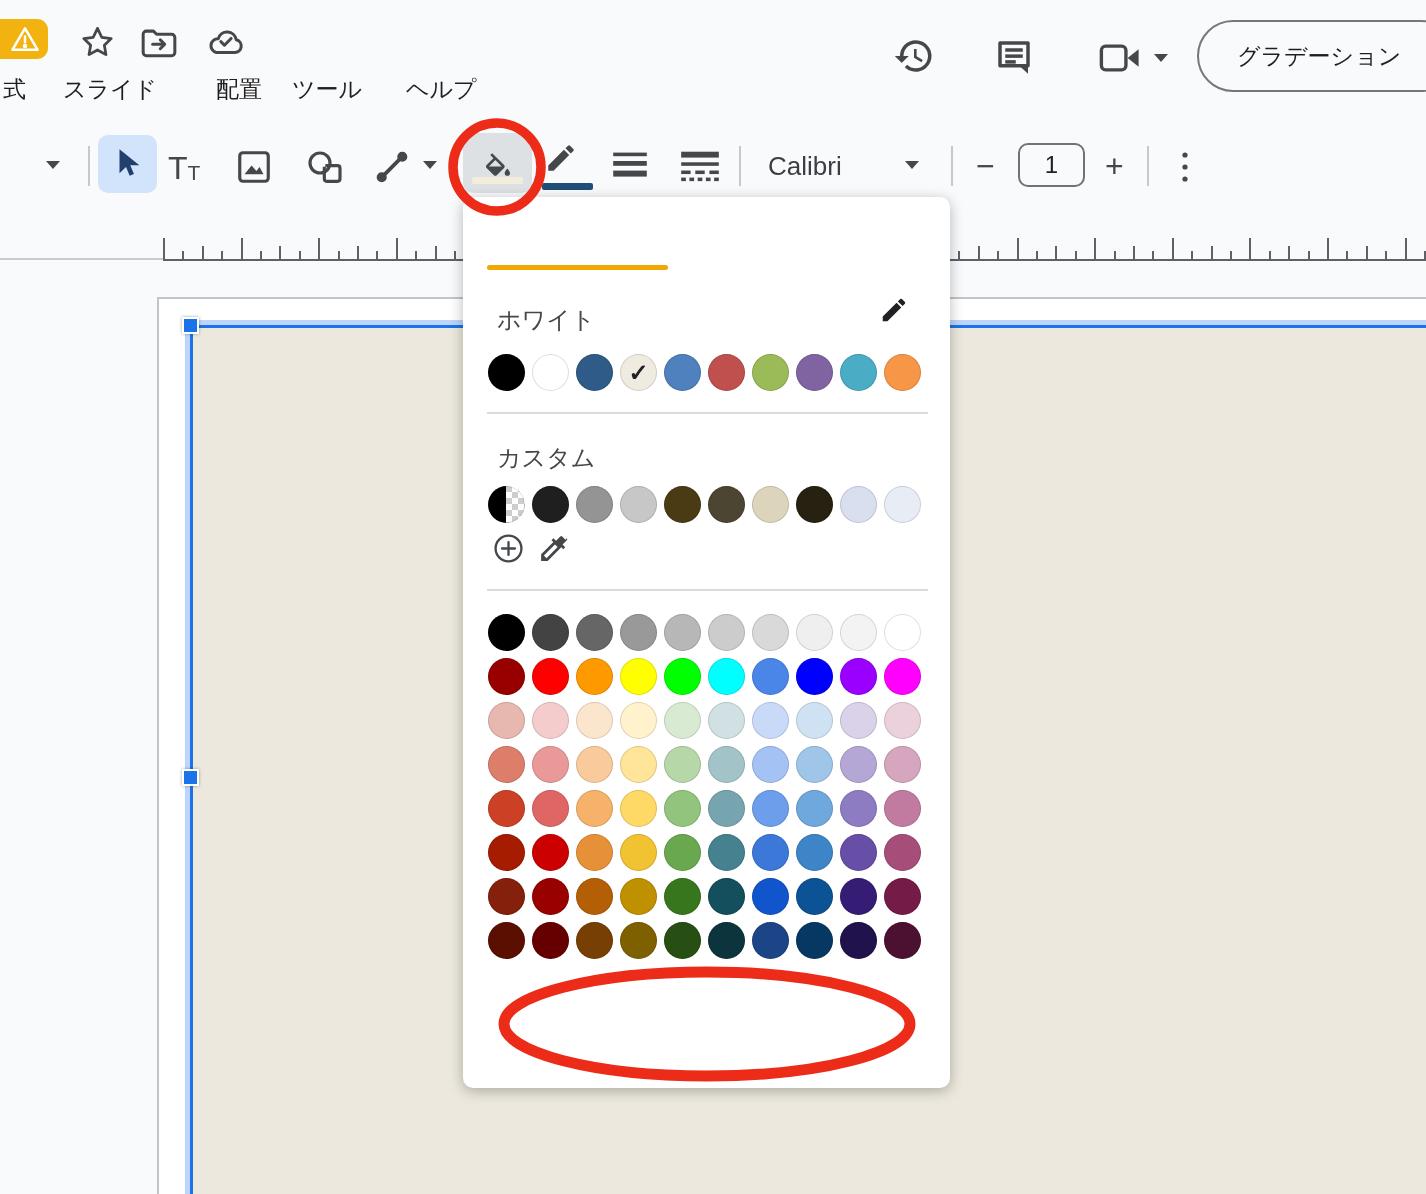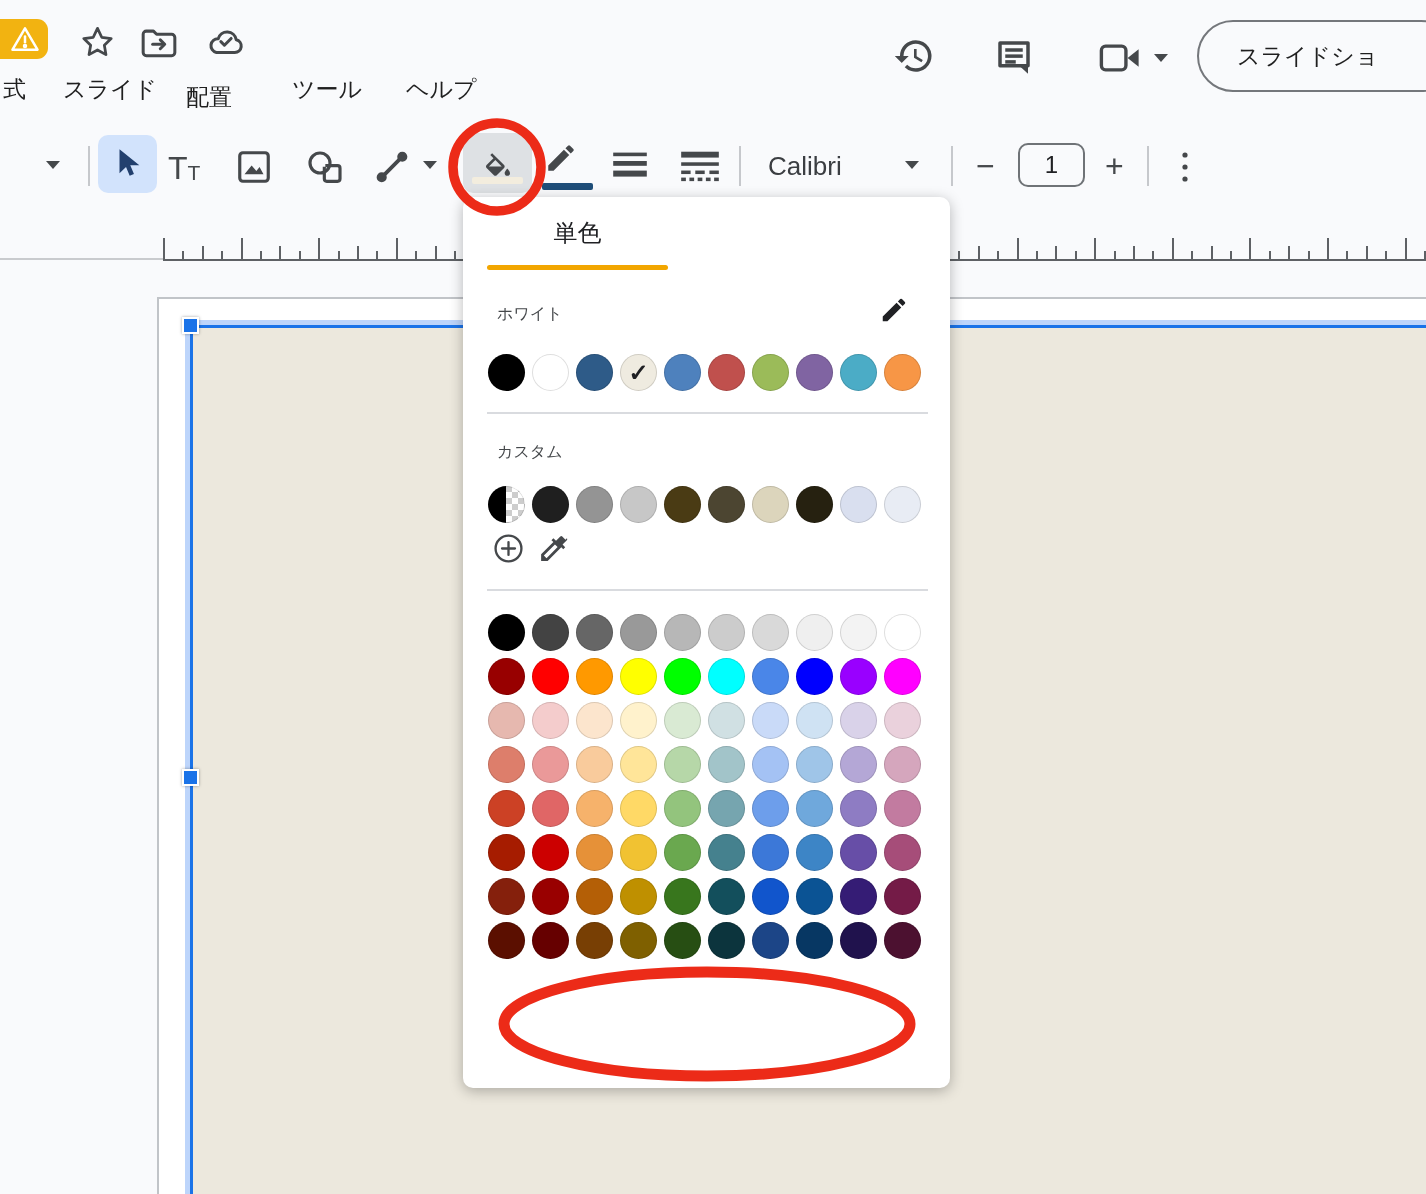--- a/index.html
+++ b/index.html
@@ -45,21 +45,21 @@
   .handle { width:17px; height:17px; background:#1A73E8; border:2.5px solid #FFFFFF; box-shadow:0 0 3px rgba(0,0,0,.35); z-index:4; }
 
   
   .popup { left:463px; top:197px; width:487px; height:891px; background:#FFFFFF; border-radius:10px;
     box-shadow:0 3px 14px rgba(0,0,0,.28); z-index:6; }
   .popup .abs { position:absolute; }
   .tab { height:72px; display:flex; align-items:center; justify-content:center; font-size:24px; cursor:default; }
   .tab-solid { left:24px; top:0; width:181px; color:#202124; }
   .tab-gradient { left:205px; top:0; width:262px; color:#474A4E; }
   .tab-underline { left:24px; top:68px; width:181px; height:5px; border-radius:3px; }
-  .section-label { font-size:16px; color:#45484B; }
+  .section-label { font-size:24px; color:#45484B; }
   .swatch-flex { display:flex; gap:7px; }
   .swatch { width:37px; height:37px; border-radius:50%; box-shadow:inset 0 0 0 1px rgba(0,0,0,.13);
     text-align:center; line-height:37px; font-size:24px; font-weight:700; color:#202124; }
   .half-transparent { background:
       linear-gradient(90deg, #000 0 50%, rgba(0,0,0,0) 50%),
       repeating-conic-gradient(#CDCDCD 0% 25%, #FFFFFF 25% 50%);
     background-size:100% 100%, 12px 12px; }
   .pdivider { left:24px; width:441px; height:2px; background:#D9DBDF; }
   #palette-grid { left:25px; top:417px; display:flex; flex-direction:column; gap:7px; }
   .swatch-row { display:flex; gap:7px; }
@@ -96,21 +96,21 @@
   </div>
   <div class="abs icon" style="left:205px; top:26px;">
     <svg width="42" height="32" viewBox="0 0 26 20" fill="none" stroke="#45484B" stroke-width="1.9" stroke-linecap="round" stroke-linejoin="round">
       <path d="M7 16.5h11.5a4 4 0 0 0 .9-7.9 5.8 5.8 0 0 0-11.3-.6A4.3 4.3 0 0 0 7 16.5Z"></path>
       <path d="M9.8 9.8 12 12l4.2-4.2"></path>
     </svg>
   </div>
 
   <span class="abs menu-item" style="left:3px;">式</span>
   <span class="abs menu-item" style="left:63px;">スライド</span>
-  <span class="abs menu-item" style="left:186px;margin-top:8px;">配置</span>
+  <span class="abs menu-item" style="left:216px;">配置</span>
   <span class="abs menu-item" style="left:292px;">ツール</span>
   <span class="abs menu-item" style="left:406px;">ヘルプ</span>
 
   <div class="abs icon" style="left:893px; top:35px;">
     <svg width="42" height="42" viewBox="0 0 24 24" fill="#45484B">
       <path d="M13 3a9 9 0 0 0-9 9H1l3.89 3.89.07.14L9 12H6a7 7 0 1 1 7 7 6.96 6.96 0 0 1-4.9-2.03L6.69 18.4A9 9 0 1 0 13 3zm-1 5v5l4.25 2.52.77-1.28-3.52-2.09V8z"></path>
     </svg>
   </div>
   <div class="abs icon" style="left:993px; top:36px;">
     <svg width="42" height="42" viewBox="0 0 24 24" fill="none" stroke="#45484B" stroke-width="2" stroke-linejoin="round">
@@ -122,21 +122,21 @@
     </svg>
   </div>
   <div class="abs icon" style="left:1098px; top:40px;">
     <svg width="44" height="36" viewBox="0 0 26 20" fill="none" stroke="#45484B" stroke-width="2" stroke-linejoin="round">
       <path d="M2 5.5a2.5 2.5 0 0 1 2.5-2.5H14a2.5 2.5 0 0 1 2.5 2.5v9A2.5 2.5 0 0 1 14 17H4.5A2.5 2.5 0 0 1 2 14.5Z"></path>
       <path d="M17.5 10 24 4.8v10.4Z" fill="#45484B" stroke="none"></path>
     </svg>
   </div>
   <div class="abs caret" style="left:1154px; top:54px;"></div>
   <div class="abs pill-btn">
-    <span>スライドショ</span>
+    <span>グラデーション</span>
   </div>
 
   <div class="abs caret" style="left:46px; top:161px;"></div>
   <div class="abs tb-divider" style="left:88px;"></div>
 
   <div class="abs select-btn tool-btn">
     <svg width="30" height="34" viewBox="0 0 20 24" fill="#22406E">
       <path d="M4 1.5v17l4.6-4.4 2.6 6.2 3-1.3-2.6-6.1h6.4z"></path>
     </svg>
   </div>
@@ -291,21 +291,20 @@
       <div class="tick" style="left: 1261px; height: 9px;"></div>
     </div>
 
   <div class="abs slide-container"></div>
   <div class="abs sel-halo"></div>
   <div class="abs sel-core" style="background: rgb(236, 232, 221);"></div>
   <div class="abs handle" style="left:182px; top:317px;"></div>
   <div class="abs handle" style="left:182px; top:769px;"></div>
 
   <div class="abs popup">
-    <div class="abs tab tab-solid">単色</div>
     <div class="abs tab-underline" style="background: rgb(242, 166, 0);"></div>
 
     <span class="abs section-label" style="left:34px; top:107px;">ホワイト</span>
     <div class="abs" style="left:416px; top:98px;">
       <svg width="30" height="30" viewBox="0 0 24 24" fill="#202124">
         <path d="M3 17.25V21h3.75L17.81 9.94l-3.75-3.75L3 17.25ZM20.71 7.04c.39-.39.39-1.02 0-1.41l-2.34-2.34a1 1 0 0 0-1.41 0l-1.83 1.83 3.75 3.75 1.83-1.83Z"></path>
       </svg>
     </div>
     <div class="abs swatch-flex" style="left:25px; top:157px;">
         <div class="swatch" style="background: rgb(0, 0, 0);"></div>

